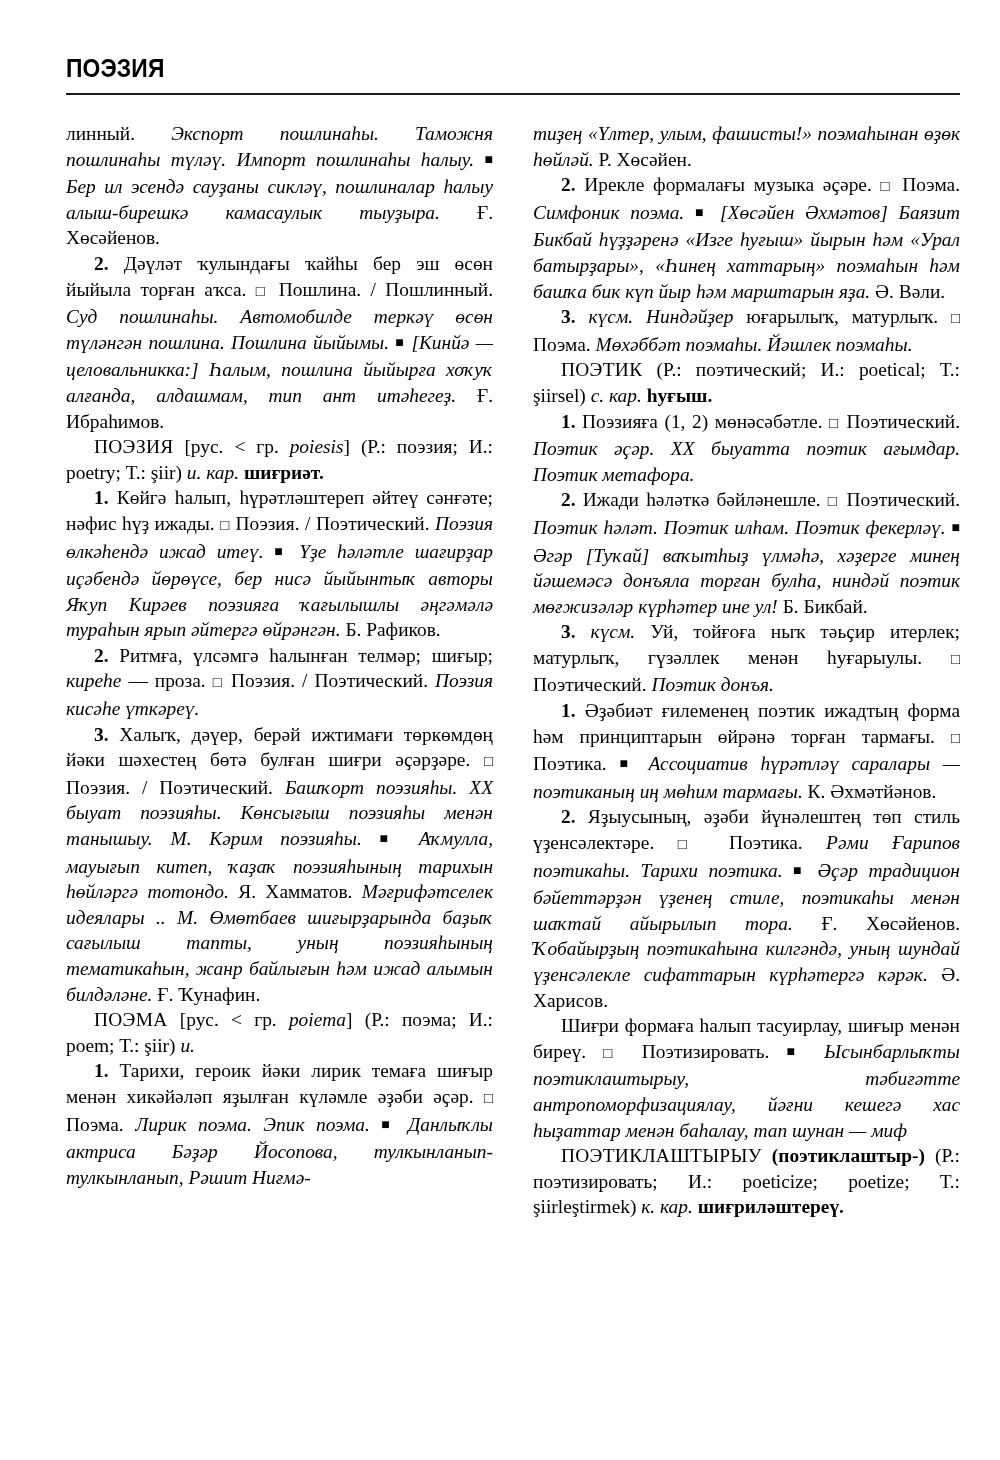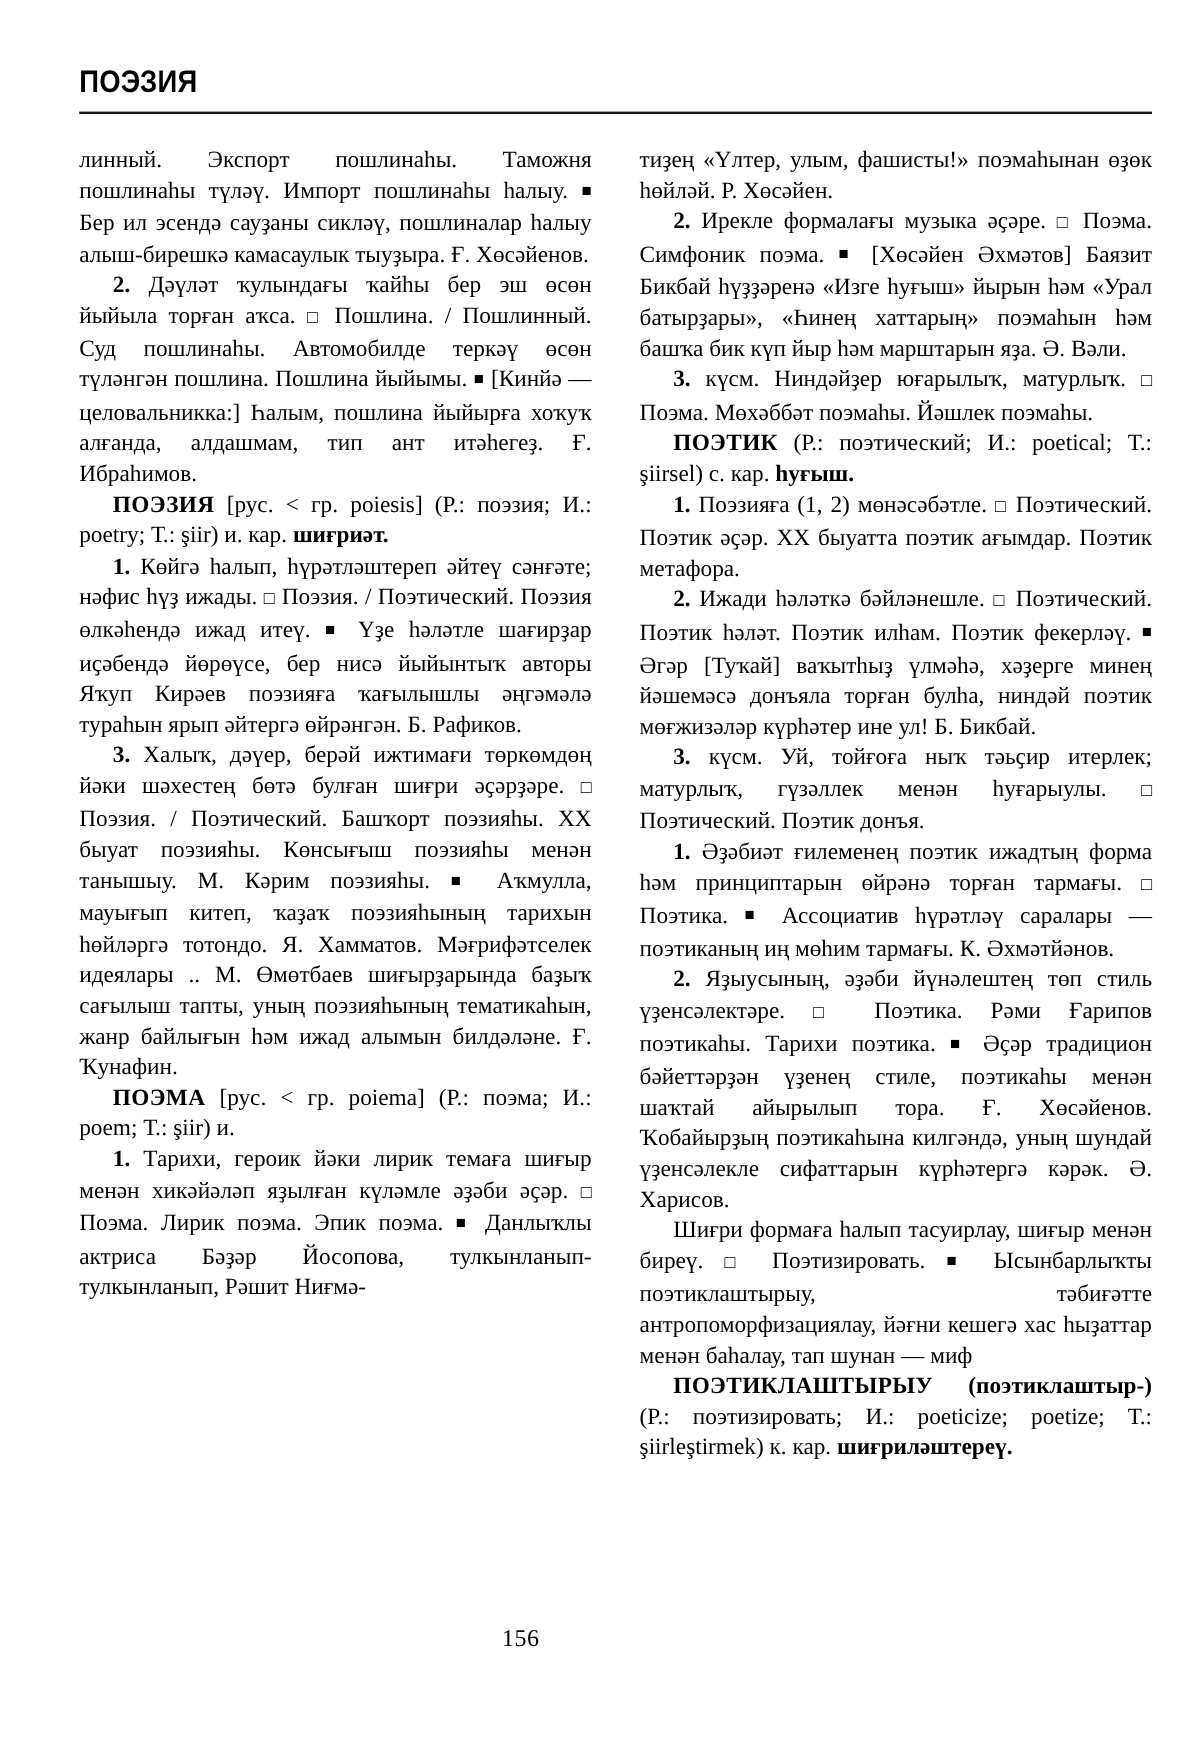--- a/index.html
+++ b/index.html
@@ -54,27 +54,28 @@
   p {
     margin: 0;
   }
   p.ind {
     text-indent: 28px;
   }
   p.noind {
     text-indent: 0;
   }
   .it {
+    font-style: italic;
     margin-top: 48px;
   }
   .bd {
     font-weight: bold;
   }
   .hw {
-    font-weight: bold;
+    font-weight: normal;
     letter-spacing: 0.3px;
   }
   .sq-open::before {
     content: "\25A1";
     font-size: 15px;
   }
   .sq-fill::before {
     content: "\25A0";
     font-size: 14px;
     position: relative;
@@ -97,33 +98,33 @@
 
   <div class="running-head">ПОЭЗИЯ</div>
   <hr class="head-rule">
 
   <div class="columns">
     <div class="col" id="col-left">
         <p class="noind"><span>линный. </span><span class="it">Экспорт пошлинаһы. Таможня пошлинаһы түләү. Импорт пошлинаһы һалыу.</span><span> </span><span class="sq-fill"></span><span class="it"> Бер ил эсендә сауҙаны сикләү, пошлиналар һалыу алыш-бирешкә камасаулык тыуҙыра.</span><span> Ғ. Хөсәйенов.</span></p>
         <p class="ind"><span class="bd">2.</span><span> Дәүләт ҡулындағы ҡайһы бер эш өсөн йыйыла торған аҡса. </span><span class="sq-open"></span><span> Пошлина. / Пошлинный. </span><span class="it">Суд пошлинаһы. Автомобилде теркәү өсөн түләнгән пошлина. Пошлина йыйымы.</span><span> </span><span class="sq-fill"></span><span class="it"> [Кинйә — целовальникка:] Һалым, пошлина йыйырға хоҡуҡ алғанда, алдашмам, тип ант итәһегеҙ.</span><span> Ғ. Ибраһимов.</span></p>
         <p class="ind"><span class="hw">ПОЭЗИЯ</span><span> [рус. &lt; гр. </span><span class="it">poiesis</span><span>] (Р.: поэзия; И.: poetry; Т.: şiir) </span><span class="it">и. кар.</span><span> </span><span class="bd">шиғриәт.</span></p>
         <p class="ind"><span class="bd">1.</span><span> Көйгә һалып, һүрәтләштереп әйтеү сәнғәте;  нәфис һүҙ ижады. </span><span class="sq-open"></span><span> Поэзия. / Поэтический. </span><span class="it">Поэзия өлкәһендә ижад итеү.</span><span> </span><span class="sq-fill"></span><span class="it"> Үҙе һәләтле шағирҙар иҫәбендә йөрөүсе, бер нисә йыйынтыҡ авторы Яҡуп Кирәев поэзияға ҡағылышлы әңгәмәлә тураһын ярып әйтергә өйрәнгән.</span><span> Б. Рафиков.</span></p>
+        <p class="ind"><span class="bd">2.</span><span> Ритмға, үлсәмгә һалынған телмәр; шиғыр; </span><span class="it">киреһе</span><span> — проза. </span><span class="sq-open"></span><span> Поэзия. / Поэтический. </span><span class="it">Поэзия кисәһе үткәреү.</span></p>
         <p class="ind"><span class="bd">3.</span><span> Халыҡ, дәүер, берәй ижтимағи төркөмдөң йәки шәхестең бөтә булған шиғри әҫәрҙәре. </span><span class="sq-open"></span><span> Поэзия. / Поэтический. </span><span class="it">Башҡорт поэзияһы. XX быуат поэзияһы. Көнсығыш поэзияһы менән танышыу. М. Кәрим поэзияһы.</span><span> </span><span class="sq-fill"></span><span class="it"> Аҡмулла, мауығып китеп, ҡаҙаҡ поэзияһының тарихын һөйләргә тотондо.</span><span> Я. Хамматов. </span><span class="it">Мәғрифәтселек идеялары .. М. Өмөтбаев шиғырҙарында баҙыҡ сағылыш тапты, уның поэзияһының тематикаһын, жанр байлығын һәм ижад алымын билдәләне.</span><span> Ғ. Ҡунафин.</span></p>
         <p class="ind"><span class="hw">ПОЭМА</span><span> [рус. &lt; гр. </span><span class="it">poiema</span><span>] (Р.: поэма; И.: poem; Т.: şiir) </span><span class="it">и.</span></p>
         <p class="ind"><span class="bd">1.</span><span> Тарихи, героик йәки лирик темаға шиғыр менән хикәйәләп яҙылған күләмле әҙәби әҫәр. </span><span class="sq-open"></span><span> Поэма. </span><span class="it">Лирик поэма. Эпик поэма.</span><span> </span><span class="sq-fill"></span><span class="it"> Данлыҡлы актриса Бәҙәр Йосопова, тулкынланып-тулкынланып, Рәшит Ниғмә-</span></p>
       </div>
     <div class="col" id="col-right">
         <p class="noind"><span class="it">тиҙең «Үлтер, улым, фашисты!» поэмаһынан өҙөк һөйләй.</span><span> Р. Хөсәйен.</span></p>
         <p class="ind"><span class="bd">2.</span><span> Ирекле формалағы музыка әҫәре. </span><span class="sq-open"></span><span> Поэма. </span><span class="it">Симфоник поэма.</span><span> </span><span class="sq-fill"></span><span class="it"> [Хөсәйен Әхмәтов] Баязит Бикбай һүҙҙәренә «Изге һуғыш» йырын һәм «Урал батырҙары», «Һинең хаттарың» поэмаһын һәм башҡа бик күп йыр һәм марштарын яҙа.</span><span> Ә. Вәли.</span></p>
         <p class="ind"><span class="bd">3.</span><span> </span><span class="it">күсм. Ниндәйҙер</span><span> юғарылыҡ, матурлыҡ. </span><span class="sq-open"></span><span> Поэма. </span><span class="it">Мөхәббәт поэмаһы. Йәшлек поэмаһы.</span></p>
         <p class="ind"><span class="hw">ПОЭТИК</span><span> (Р.: поэтический; И.: poetical; Т.: şiirsel) </span><span class="it">с. кар.</span><span> </span><span class="bd">һуғыш.</span></p>
         <p class="ind"><span class="bd">1.</span><span> Поэзияға (1, 2) мөнәсәбәтле. </span><span class="sq-open"></span><span> Поэтический. </span><span class="it">Поэтик әҫәр. XX быуатта поэтик ағымдар. Поэтик метафора.</span></p>
         <p class="ind"><span class="bd">2.</span><span> Ижади һәләткә бәйләнешле. </span><span class="sq-open"></span><span> Поэтический. </span><span class="it">Поэтик һәләт. Поэтик илһам. Поэтик фекерләү.</span><span> </span><span class="sq-fill"></span><span class="it"> Әгәр [Туҡай] ваҡытһыҙ үлмәһә, хәҙерге минең йәшемәсә донъяла торған булһа, ниндәй поэтик мөғжизәләр күрһәтер ине ул!</span><span> Б. Бикбай.</span></p>
         <p class="ind"><span class="bd">3.</span><span> </span><span class="it">күсм.</span><span> Уй, тойғоға ныҡ тәьҫир итерлек; матурлыҡ, гүзәллек менән һуғарыулы. </span><span class="sq-open"></span><span> Поэтический. </span><span class="it">Поэтик донъя.</span></p>
         <p class="ind"><span class="bd">1.</span><span> Әҙәбиәт ғилеменең поэтик ижадтың форма һәм принциптарын өйрәнә торған тармағы. </span><span class="sq-open"></span><span> Поэтика. </span><span class="sq-fill"></span><span class="it"> Ассоциатив һүрәтләү саралары — поэтиканың иң мөһим тармағы.</span><span> К. Әхмәтйәнов.</span></p>
         <p class="ind"><span class="bd">2.</span><span> Яҙыусының, әҙәби йүнәлештең  төп стиль үҙенсәлектәре. </span><span class="sq-open"></span><span> Поэтика. </span><span class="it">Рәми Ғарипов поэтикаһы. Тарихи поэтика.</span><span> </span><span class="sq-fill"></span><span class="it"> Әҫәр традицион бәйеттәрҙән үҙенең стиле, поэтикаһы менән шаҡтай айырылып тора.</span><span> Ғ. Хөсәйенов. </span><span class="it">Ҡобайырҙың поэтикаһына килгәндә, уның шундай үҙенсәлекле сифаттарын күрһәтергә кәрәк.</span><span> Ә. Харисов.</span></p>
         <p class="ind"><span>Шиғри формаға һалып тасуирлау, шиғыр менән биреү. </span><span class="sq-open"></span><span> Поэтизировать. </span><span class="sq-fill"></span><span class="it"> Ысынбарлыҡты поэтиклаштырыу, тәбиғәтте антропоморфизациялау, йәғни кешегә хас һыҙаттар менән баһалау, тап шунан — миф</span></p>
         <p class="ind"><span class="hw">ПОЭТИКЛАШТЫРЫУ</span><span>  </span><span class="bd">(поэтиклаштыр-)</span><span> (Р.: поэтизировать; И.: poeticize; poetize; Т.: şiirleştirmek) </span><span class="it">к. кар.</span><span> </span><span class="bd">шиғриләштереү.</span></p>
       </div>
   </div>
 
-  <div class="folio">156</div>
 </div>
 
 </body></html>

